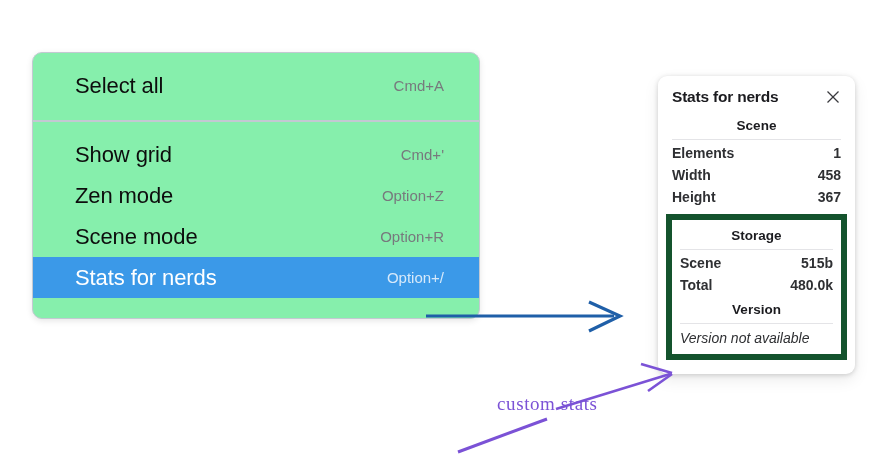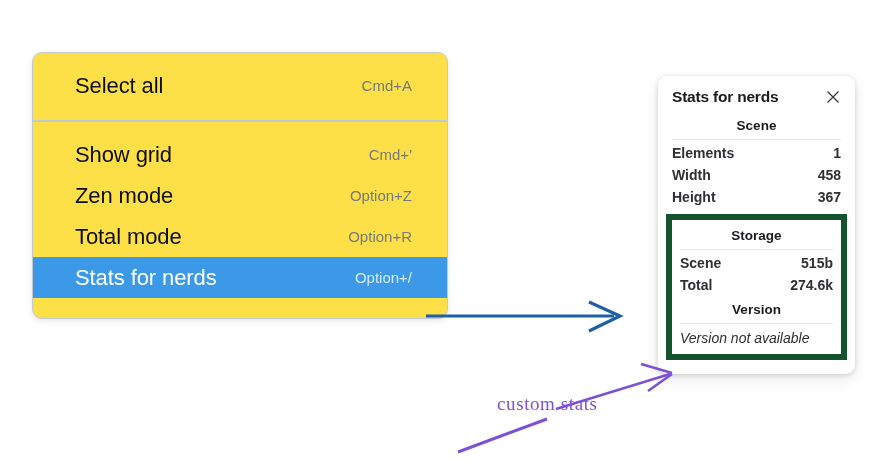--- a/index.html
+++ b/index.html
@@ -19,22 +19,22 @@
     left: 0; top: 0;
     width: 873px;
     height: 461px;
   }
 
   
   .context-menu {
     position: absolute;
     left: 32px;
     top: 52px;
-    width: 416px;
-    background: #fde047;
+    width: 448px;
+    background: #86efac;
     border: 1px solid #c3c9d2;
     border-radius: 10px;
     box-shadow: 0 2px 6px rgba(0,0,0,0.10);
     box-sizing: border-box;
     overflow: hidden;
   }
   .menu-group {
     padding: 8px 0 10px 0;
   }
   .menu-group.group-top {
@@ -184,21 +184,21 @@
     <div class="menu-group group-bottom">
       <div class="menu-item">
         <span class="mi-label">Show grid</span>
         <span class="mi-shortcut">Cmd+'</span>
       </div>
       <div class="menu-item">
         <span class="mi-label">Zen mode</span>
         <span class="mi-shortcut">Option+Z</span>
       </div>
       <div class="menu-item">
-        <span class="mi-label">Total mode</span>
+        <span class="mi-label">Scene mode</span>
         <span class="mi-shortcut">Option+R</span>
       </div>
       <div class="menu-item selected">
         <span class="mi-label">Stats for nerds</span>
         <span class="mi-shortcut">Option+/</span>
       </div>
       <div class="menu-spacer"></div>
     </div>
 
   </div>
@@ -236,21 +236,21 @@
 
       <div>
         <div class="section-head">Storage</div>
         <div class="hr"></div>
         <div class="stat-row">
           <span class="sr-label">Scene</span>
           <span class="sr-value">515b</span>
         </div>
         <div class="stat-row">
           <span class="sr-label">Total</span>
-          <span class="sr-value">274.6k</span>
+          <span class="sr-value">480.0k</span>
         </div>
       </div>
 
       <div>
         <div class="section-head">Version</div>
         <div class="hr"></div>
         <div class="single-row">Version not available</div>
       </div>
 
     </div>

